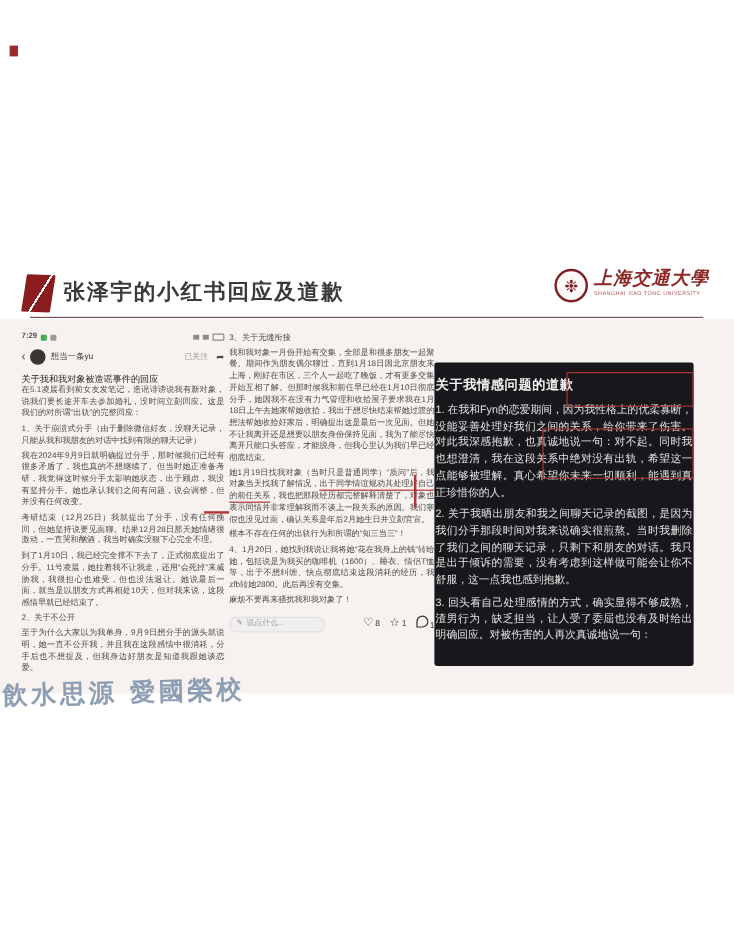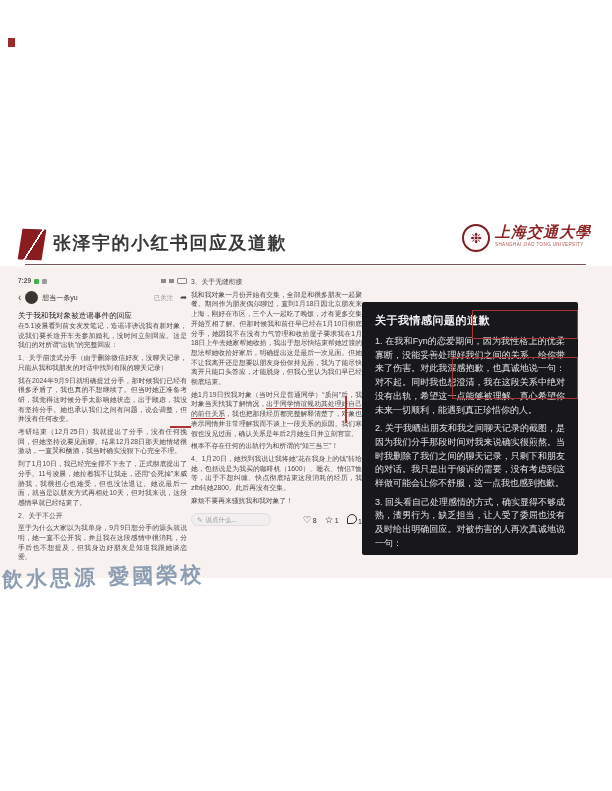--- a/index.html
+++ b/index.html
@@ -56,21 +56,21 @@
   .comment-pill { width:80px; height:13px; background:#f0eeee; border:0.5px solid #e0dede;
                   border-radius:7px; display:flex; align-items:center; padding:0 5px;
                   color:#999; font-size:6.5px; gap:3px; box-sizing:border-box; }
   .engage { margin-left:auto; display:flex; align-items:center; gap:8px; color:#2e2e2e; }
   .engage .glyph { font-size:9.5px; line-height:9px; }
   .engage .cnt { font-size:7px; margin-left:1.5px; }
   .bubble { width:8px; height:8px; border:1px solid #2e2e2e; border-radius:50% 50% 50% 0; display:inline-block; }
 
   
   .apology { position:absolute; left:362px; top:302px; width:216px; height:253px;
-             background:#18181c; border-radius:2px; padding:11px 13px; box-sizing:border-box; }
+             background:#18181c; border-radius:2px; padding:11px 1px; box-sizing:border-box; }
   .apology-title { color:#f2f2f2; font-size:11px; font-weight:bold; margin:0 0 7px 0; letter-spacing:0.5px; }
   .apology p { color:#e2e2e4; font-size:9px; line-height:13.7px; margin:0 0 5px 0; text-align:justify; }
 
   
   .ann { position:absolute; border:1.5px solid #a83434; pointer-events:none; }
   .ann-box1 { left:472px; top:310px; width:104px; height:27px; }
   .ann-box2 { left:452px; top:357px; width:124px; height:40px; }
   .ann-vline { position:absolute; left:345px; top:396px; width:2px; height:27px; background:#b03434; }
   .ann-dash  { position:absolute; left:170px; top:426px; width:21px; height:2px; background:#b03434; }
 

